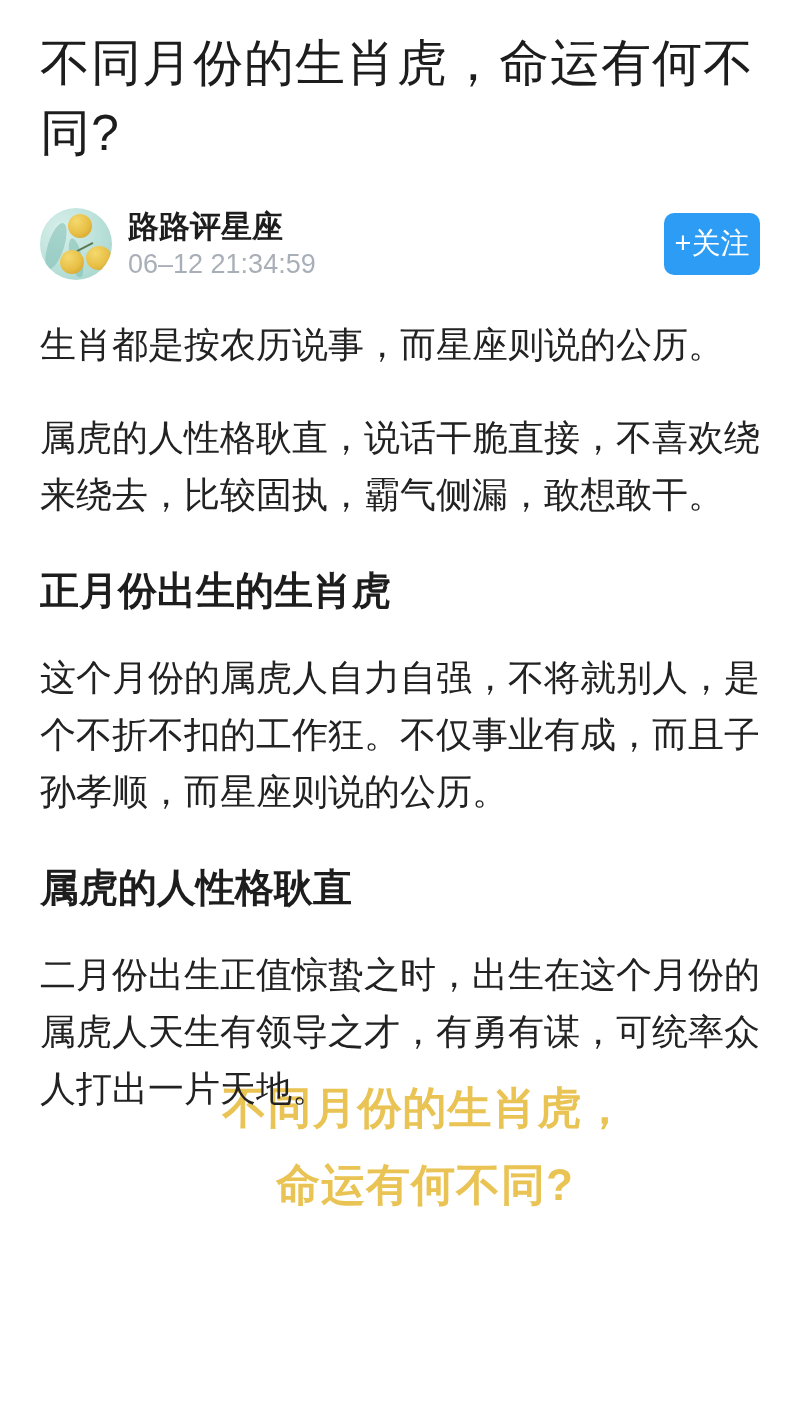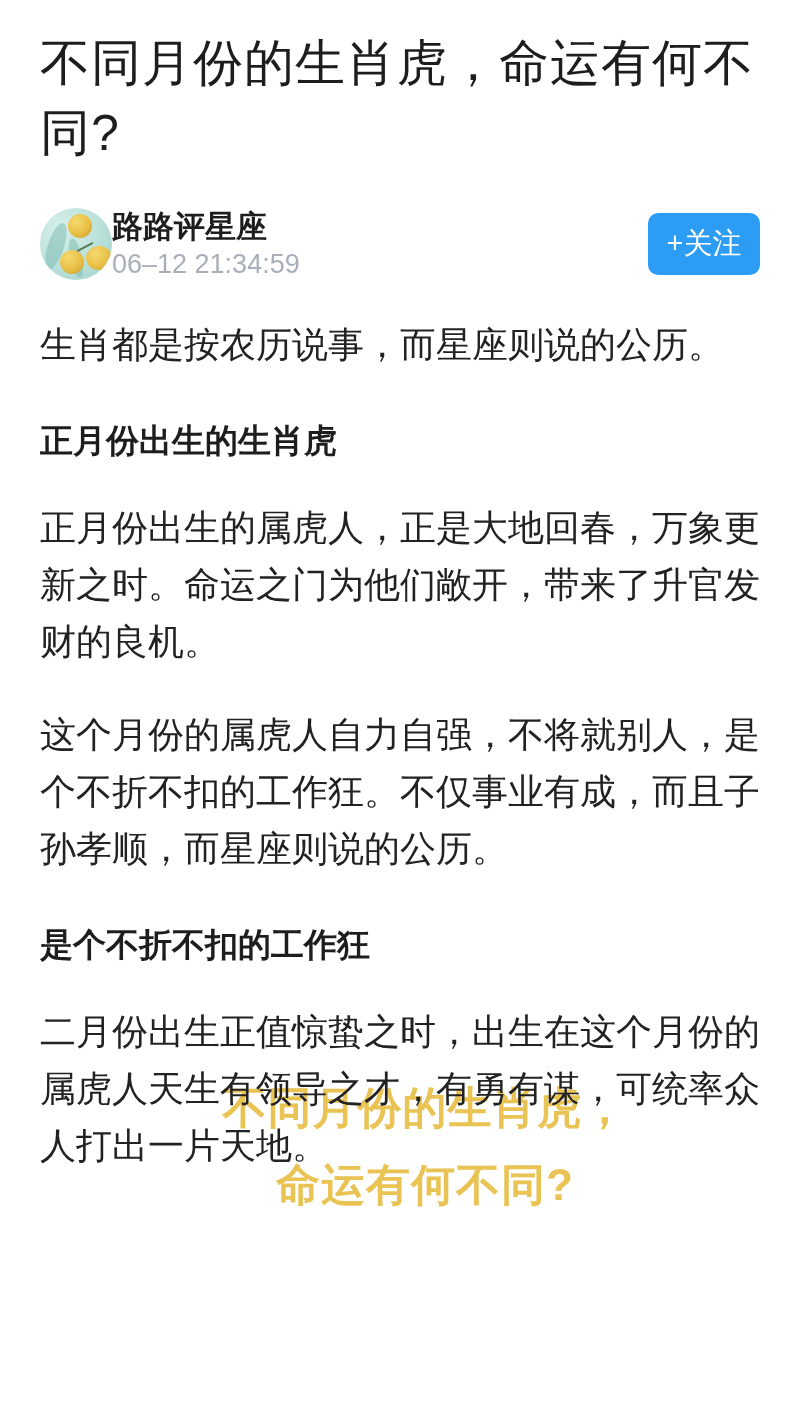--- a/index.html
+++ b/index.html
@@ -77,41 +77,42 @@
   .fruit.f2 { width: 24px; height: 24px; left: 20px; top: 42px; }
   .fruit.f3 { width: 26px; height: 24px; left: 46px; top: 38px; }
   .stem {
     position: absolute;
     width: 18px; height: 2px;
     background: #5c7a52;
     transform: rotate(-28deg);
     left: 36px; top: 38px;
   }
   .author-info {
+    margin-left: 16px;
     display: flex;
     flex-direction: column;
     justify-content: center;
     flex: 1 1 auto;
   }
   .author-name {
     font-size: 31px;
     font-weight: 700;
     color: #1d1d1d;
     line-height: 36px;
     cursor: pointer;
   }
   .author-time {
     margin-top: 4px;
     font-size: 27px;
     color: #a9afb8;
     line-height: 30px;
   }
   .follow-btn {
     flex: 0 0 auto;
-    width: 112px; height: 62px;
+    width: 96px; height: 62px;
     border: none;
     border-radius: 10px;
     background: #2d9cf5;
     color: #ffffff;
     font-size: 29px;
     font-family: "Liberation Sans", "DejaVu Sans", sans-serif;
     cursor: pointer;
     display: flex;
     align-items: center;
     justify-content: center;
@@ -121,21 +122,21 @@
     margin-top: 36px;
     font-size: 36px;
     line-height: 57px;
     color: #222222;
     text-align: justify;
     letter-spacing: 0;
   }
   .sub-heading {
     margin-top: 46px;
     margin-bottom: 14px;
-    font-size: 33px;
+    font-size: 39px;
     line-height: 44px;
     font-weight: 700;
     color: #1d1d1d;
   }
 </style>
 </head>
 <body>
 
 <div class="page">
 
@@ -159,25 +160,25 @@
       </div>
       <div class="author-info">
         <div class="author-name">路路评星座</div>
         <div class="author-time">06–12 21:34:59</div>
       </div>
       <button class="follow-btn">+关注</button>
     </div>
 
     <p class="para">生肖都是按农历说事，而星座则说的公历。</p>
 
+    <p class="para">属虎的人性格耿直，说话干脆直接，不喜欢绕来绕去，比较固执，霸气侧漏，敢想敢干。</p>
 
     <h2 class="sub-heading">正月份出生的生肖虎</h2>
 
-    <p class="para">正月份出生的属虎人，正是大地回春，万象更新之时。命运之门为他们敞开，带来了升官发财的良机。</p>
 
     <p class="para">这个月份的属虎人自力自强，不将就别人，是个不折不扣的工作狂。不仅事业有成，而且子孙孝顺，而星座则说的公历。</p>
 
-    <h2 class="sub-heading">是个不折不扣的工作狂</h2>
+    <h2 class="sub-heading">属虎的人性格耿直</h2>
 
     <p class="para">二月份出生正值惊蛰之时，出生在这个月份的属虎人天生有领导之才，有勇有谋，可统率众人打出一片天地。</p>
 
   </div>
 </div>
 
 </body></html>

